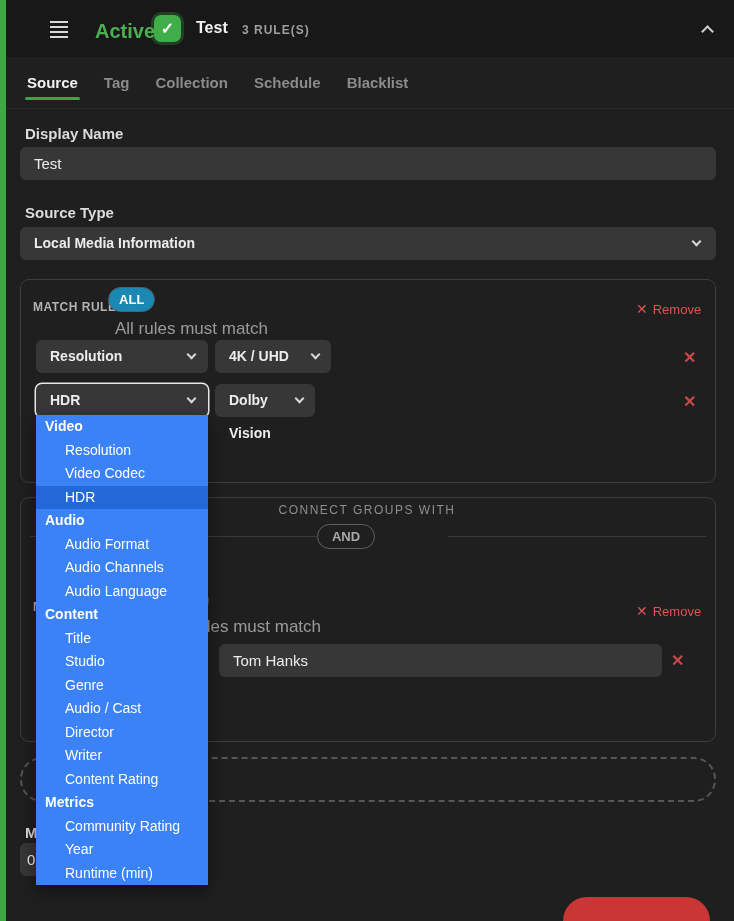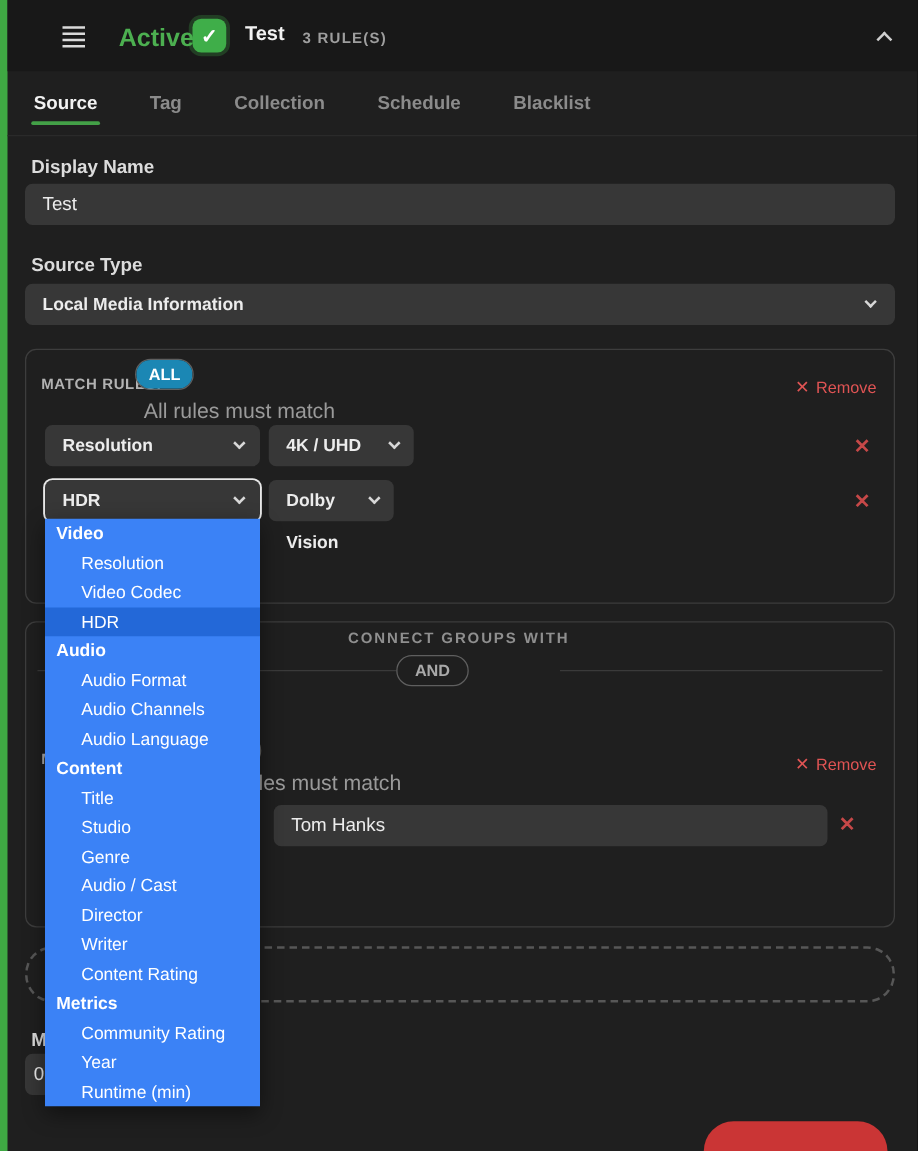--- a/index.html
+++ b/index.html
@@ -16,21 +16,21 @@
   .active-label{position:absolute;left:89px;top:20px;font-size:20px;font-weight:bold;color:#4caf50;}
   .check-box{position:absolute;left:148px;top:15px;width:27px;height:27px;background:#3fae49;
     border-radius:7px;display:flex;align-items:center;justify-content:center;
     color:#fff;font-weight:bold;font-size:16px;box-shadow:0 0 0 3px rgba(63,174,73,.25);}
   .rule-title{position:absolute;left:190px;top:19px;font-size:16px;font-weight:bold;color:#f2f2f2;}
   .rule-count{position:absolute;left:236px;top:23px;font-size:12px;font-weight:600;color:#9e9e9e;letter-spacing:1px;}
   .chev-up{position:absolute;right:22px;top:27px;width:9px;height:9px;
     border-left:2px solid #cfcfcf;border-top:2px solid #cfcfcf;transform:rotate(45deg);cursor:pointer;}
   
   .tabs{position:absolute;left:6px;top:57px;width:728px;height:52px;border-bottom:1px solid #2a2a2a;
-    display:flex;align-items:center;padding-left:19px;gap:38px;}
+    display:flex;align-items:center;padding-left:19px;gap:22px;}
   .tab{position:relative;font-size:15px;font-weight:bold;color:#8b8b8b;padding:14px 2px;cursor:pointer;}
   .tab.active{color:#f2f2f2;}
   .tab.active::after{content:"";position:absolute;left:0;right:0;bottom:5px;height:3px;background:#43a047;border-radius:2px;}
   
   .field-label{position:absolute;font-size:15px;font-weight:600;color:#dcdcdc;}
   .text-input,.select{
     position:absolute;height:33px;background:#373737;border-radius:6px;
     font-size:15px;color:#ececec;line-height:33px;padding:0 14px;
   }
   .select{font-weight:bold;font-size:14px;cursor:pointer;}
@@ -42,21 +42,21 @@
   .pill{position:absolute;display:flex;height:25px;border:1px solid #5f5f5f;border-radius:14px;overflow:hidden;flex-direction:column;}
   .seg{min-width:44px;padding:0 9px;text-align:center;line-height:23px;font-size:13px;font-weight:bold;color:#ededed;cursor:pointer;}
   .seg.sel-blue{background:#1b87b4;color:#fff;}
   .seg.sel-orange{background:#737373;color:#fff;}
   .seg.dim{color:#a9a9a9;}
   .subtitle{position:absolute;font-size:17px;color:#9a9a9a;}
   .remove-link{position:absolute;font-size:13px;color:#e05454;cursor:pointer;}
   .remove-link .x{margin-right:5px;font-size:14px;}
   .x-btn{position:absolute;color:#c64848;font-size:16px;font-weight:bold;cursor:pointer;line-height:16px;}
   .divider{position:absolute;height:1px;background:#3a3a3a;}
-  .connect-label{position:absolute;width:100%;text-align:center;font-size:12px;font-weight:bold;
+  .connect-label{position:absolute;width:100%;text-align:center;font-size:12px;font-weight:normal;
     color:#8f8f8f;letter-spacing:1.5px;}
   
   .dd-menu{position:absolute;left:36px;top:415px;width:172px;background:#3b82f6;color:#fff;
     font-size:14px;z-index:50;box-shadow:0 6px 16px rgba(0,0,0,.45);}
   .dd-row{height:23.5px;line-height:23.5px;white-space:nowrap;overflow:hidden;}
   .dd-group{font-weight:bold;padding-left:9px;}
   .dd-item{padding-left:29px;cursor:pointer;}
   .dd-selected{background:#2368d8;}
   
   .dashed-box{position:absolute;left:20px;top:757px;width:696px;height:45px;

